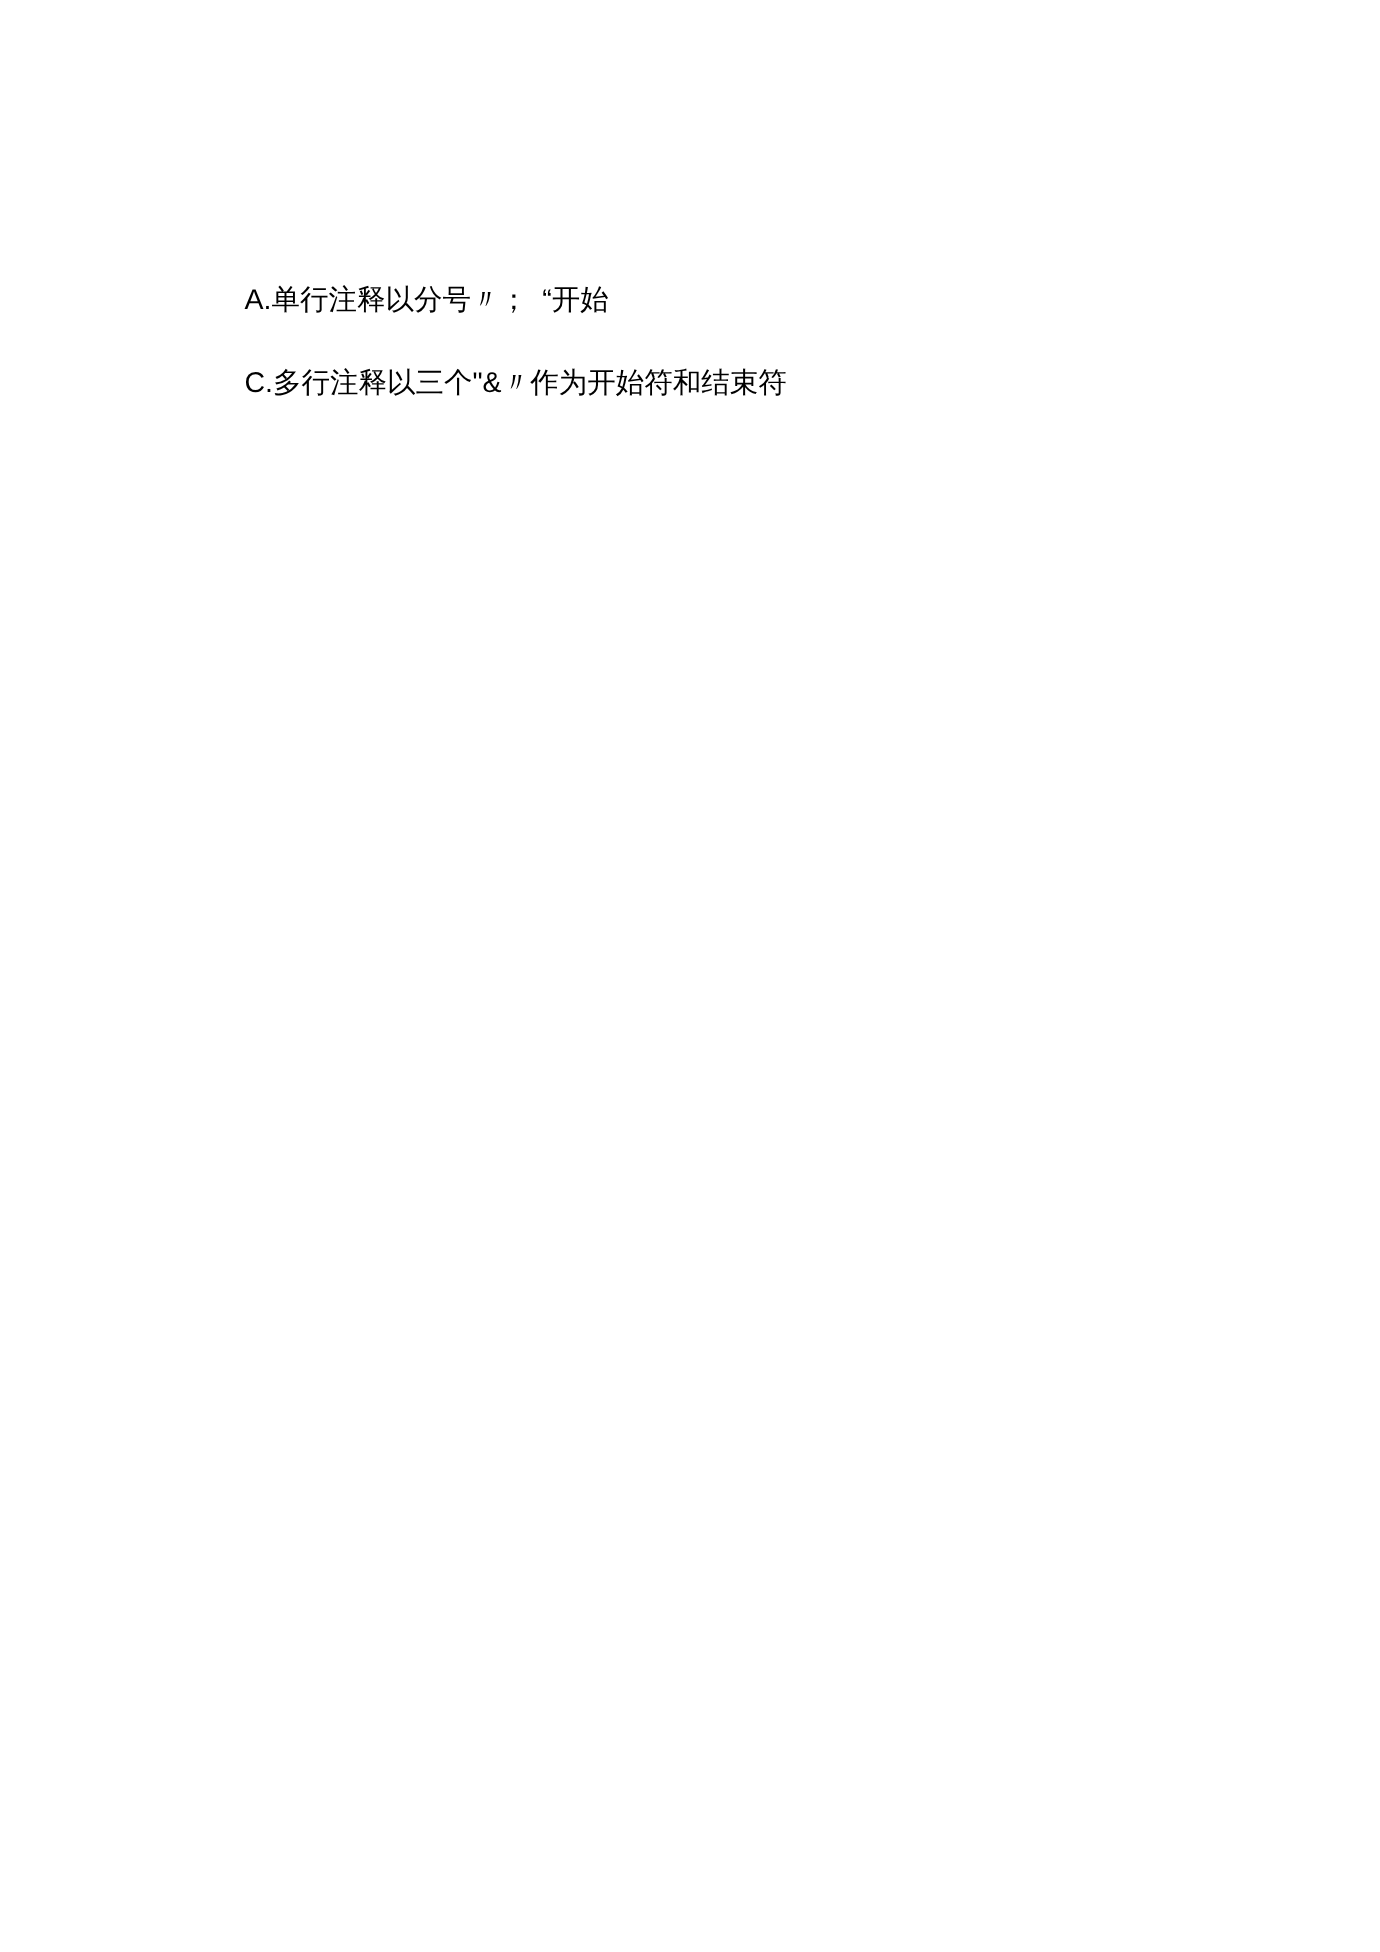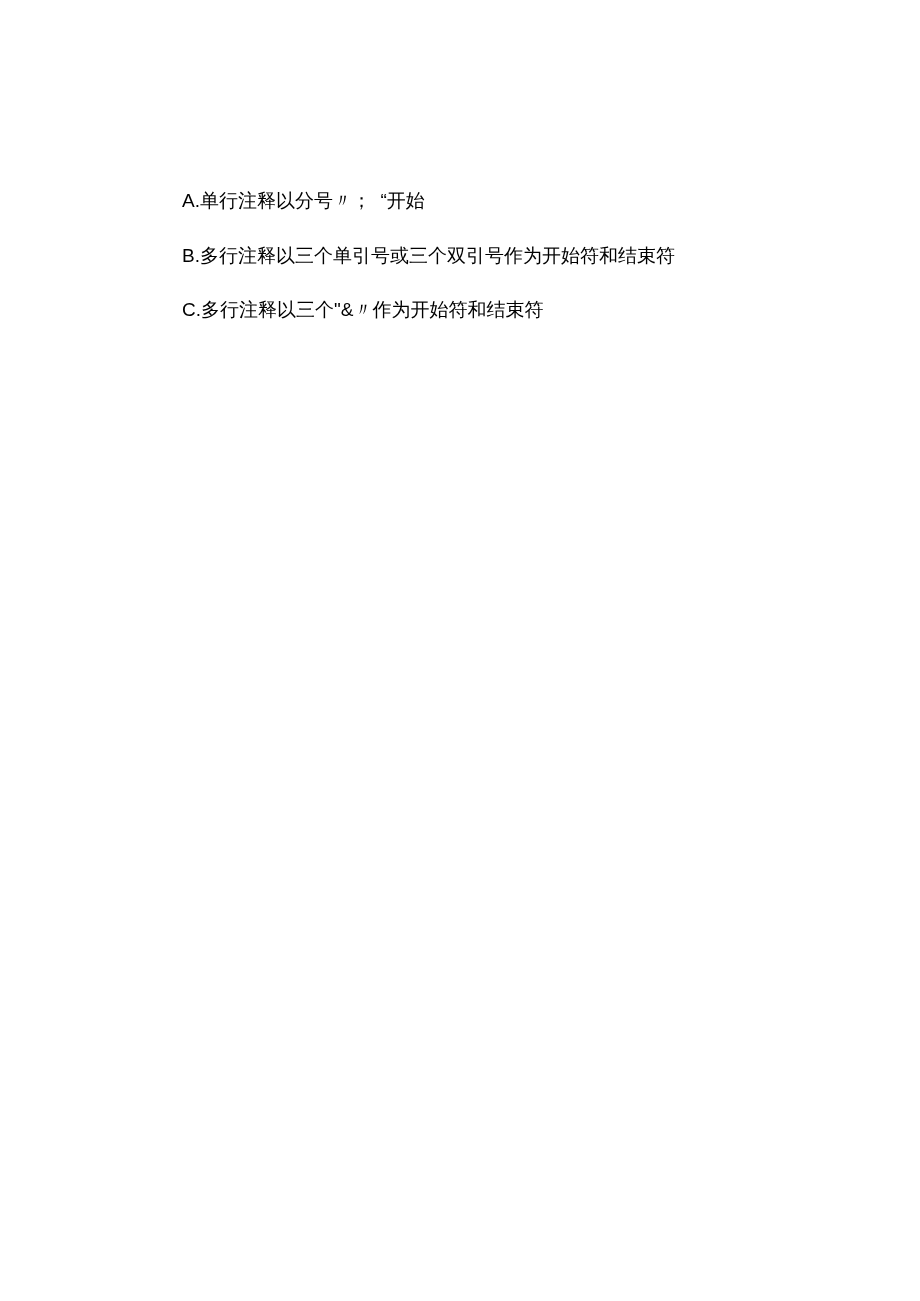--- a/index.html
+++ b/index.html
@@ -11,29 +11,28 @@
       width: 920px;
       height: 1301px;
       background: #ffffff;
       font-family: "Microsoft YaHei", "PingFang SC", sans-serif;
       color: #000000;
       position: relative;
     }
     .content {
       position: absolute;
       top: 188px;
-      left: 182px;
+      left: 163px;
     }
     .option-line {
       font-size: 19px;
       line-height: 1.4;
       margin-bottom: 28px;
       white-space: nowrap;
     }
   </style>
 </head>
 <body>
 
 <div class="content">
   <div class="option-line">A.单行注释以分号〃； “开始</div>
-  <div class="option-line">B.多行注释以三个单引号或三个双引号作为开始符和结束符</div>
   <div class="option-line">C.多行注释以三个"&amp;〃作为开始符和结束符</div>
 </div>
 
 </body></html>

